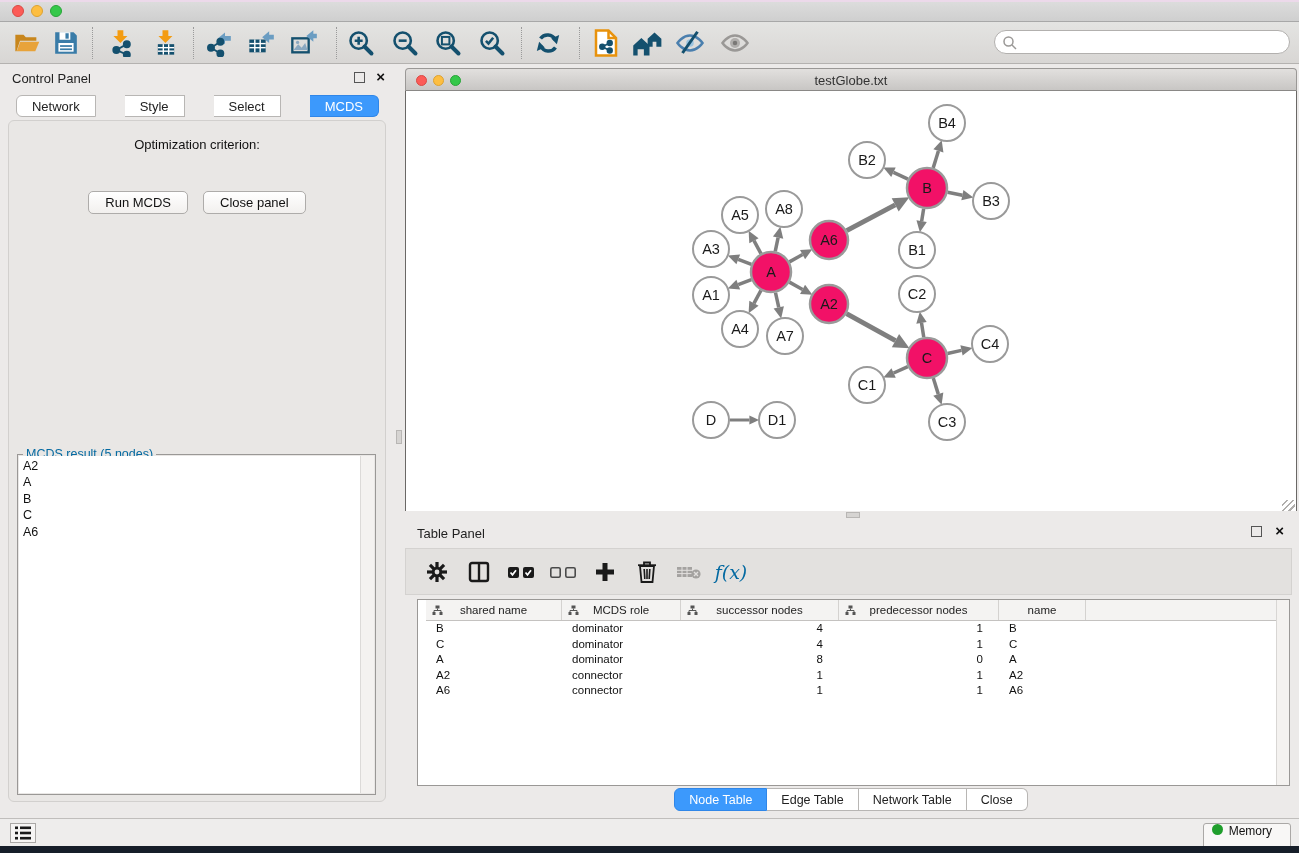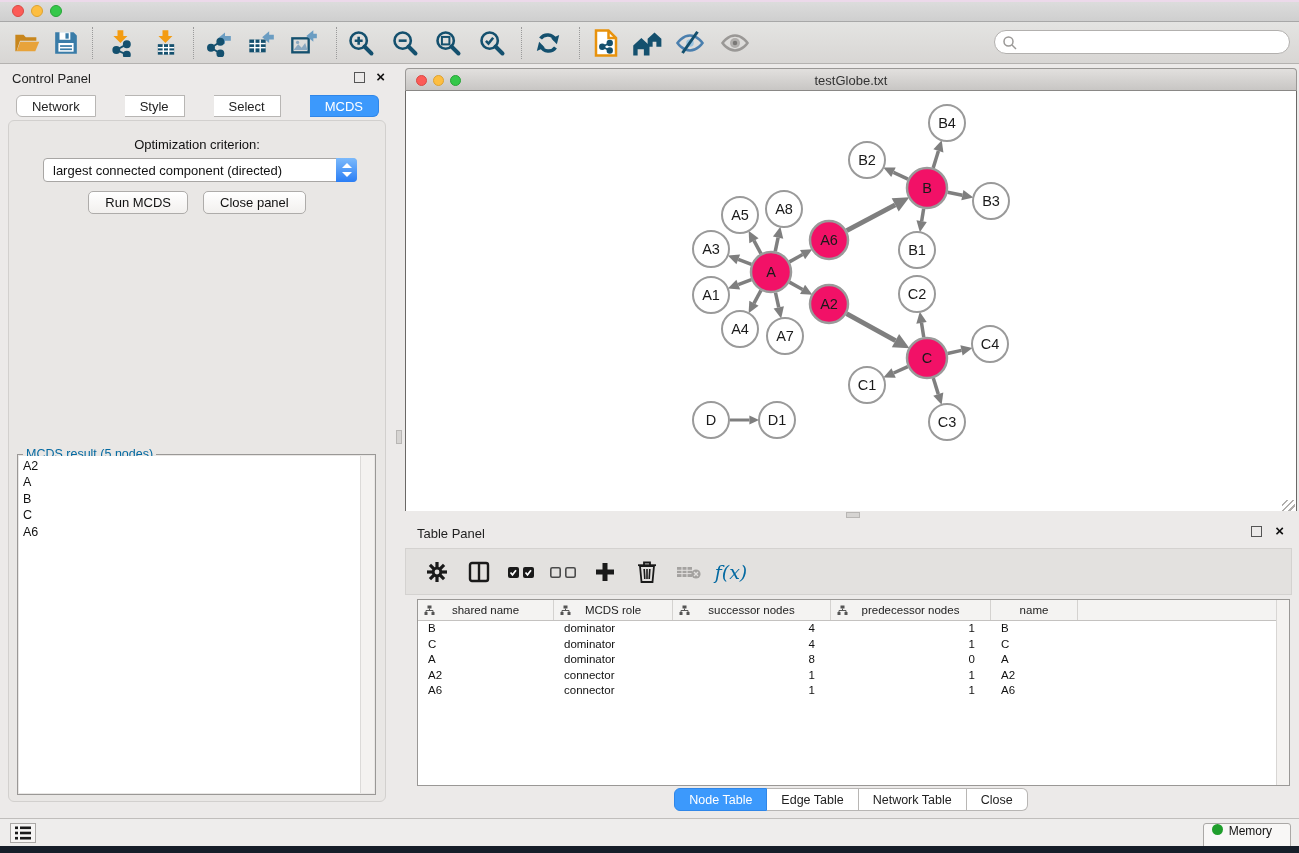--- a/index.html
+++ b/index.html
@@ -94,21 +94,21 @@
 
   
   .table-panel { position:absolute; left:0; right:0; top:456px; bottom:0; }
   .tp-title { position:absolute; left:14px; top:6px; font-size:13px; color:#222; }
   .tp-toolbar { position:absolute; left:2px; right:7px; top:28px; height:47px;
     background:#e3e1df; border:1px solid #d4d2d0; display:flex; align-items:center; gap:0; }
   .tp-ico { width:42px; height:30px; display:flex; align-items:center; justify-content:center; }
   .fx { font-family:"DejaVu Serif","Liberation Serif",serif; font-style:italic;
     font-size:19px; color:#0369a1; }
   .data-table { position:absolute; left:14px; right:9px; top:79px; height:187px;
-    background:#fff; border:1px solid #9a9896; }
+    background:#fff; border:1px solid #9a9896;padding-left:8px; }
   .dt-header { display:flex; height:21px; background:#f4f3f2; border-bottom:1px solid #c4c2c0;
     font-size:11.5px; color:#222; }
   .dt-th { position:relative; border-right:1px solid #d4d2d0; display:flex;
     align-items:center; justify-content:center; }
   .dt-th .colicon { position:absolute; left:6px; top:5px; }
   .dt-th.filler { flex:1; border-right:none; }
   .dt-row { display:flex; height:15.6px; font-size:11.5px; color:#111; }
   .dt-td { overflow:hidden; white-space:nowrap; line-height:15.6px; }
   .dt-td.al { padding-left:10px; text-align:left; }
   .dt-td.ar { padding-right:16px; text-align:right; }
@@ -320,27 +320,20 @@
           </div>
         <div class="cp-tab">
             <span>Select</span>
           </div>
         <div class="cp-tab active">
             <span>MCDS</span>
           </div>
       </div>
       <div class="cp-content">
         <div class="opt-label">Optimization criterion:</div>
-        <div class="dropdown">
-          <span class="dd-text">largest connected component (directed)</span>
-          <span class="dd-stepper">
-              <span class="up"></span>
-              <span class="down"></span>
-            </span>
-        </div>
         <div class="cp-buttons">
           <div class="btn">
               <span>Run MCDS</span>
             </div>
           <div class="btn">
               <span>Close panel</span>
             </div>
         </div>
         <div class="fieldset">
           <span class="legend">MCDS result (5 nodes)</span>

